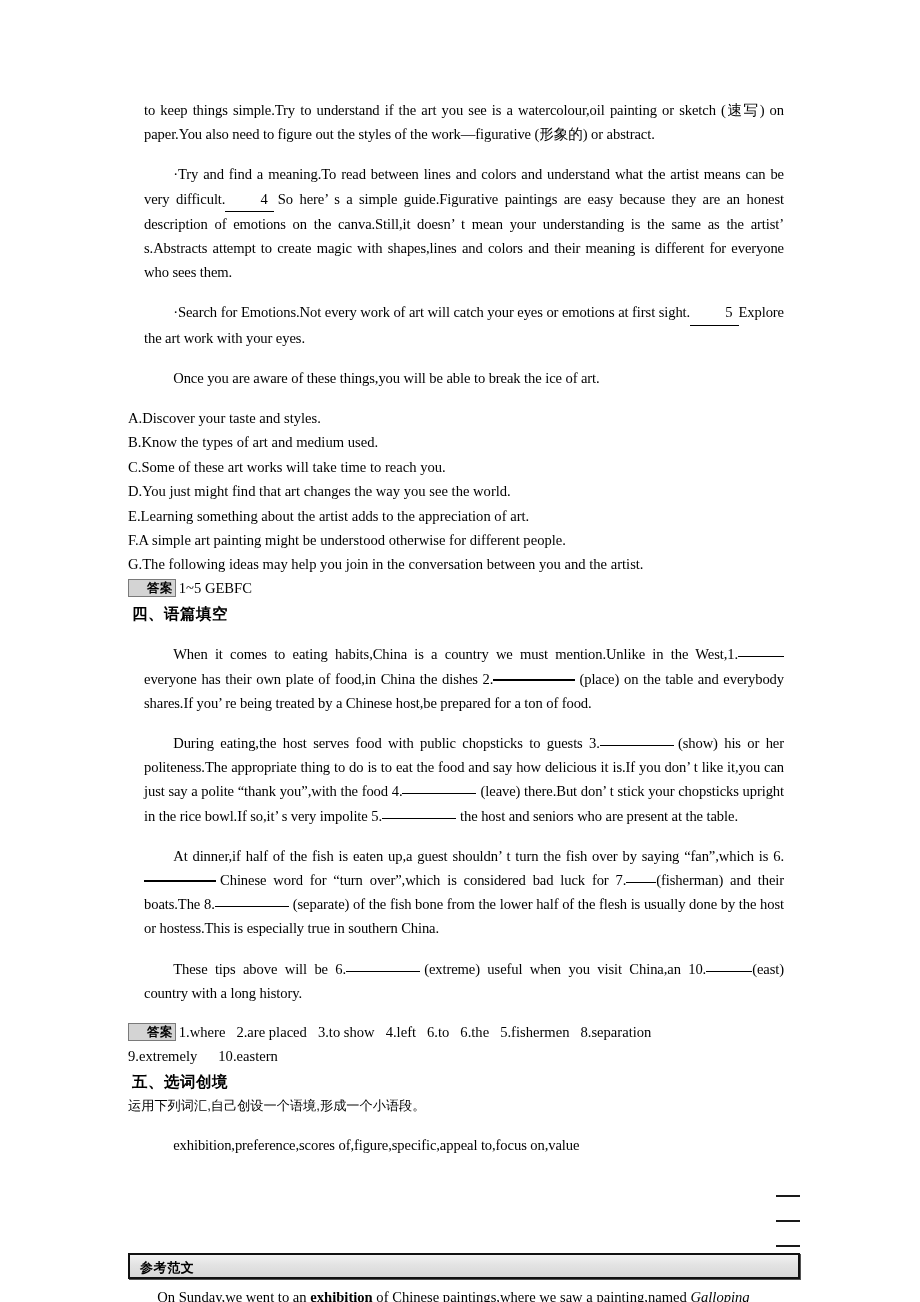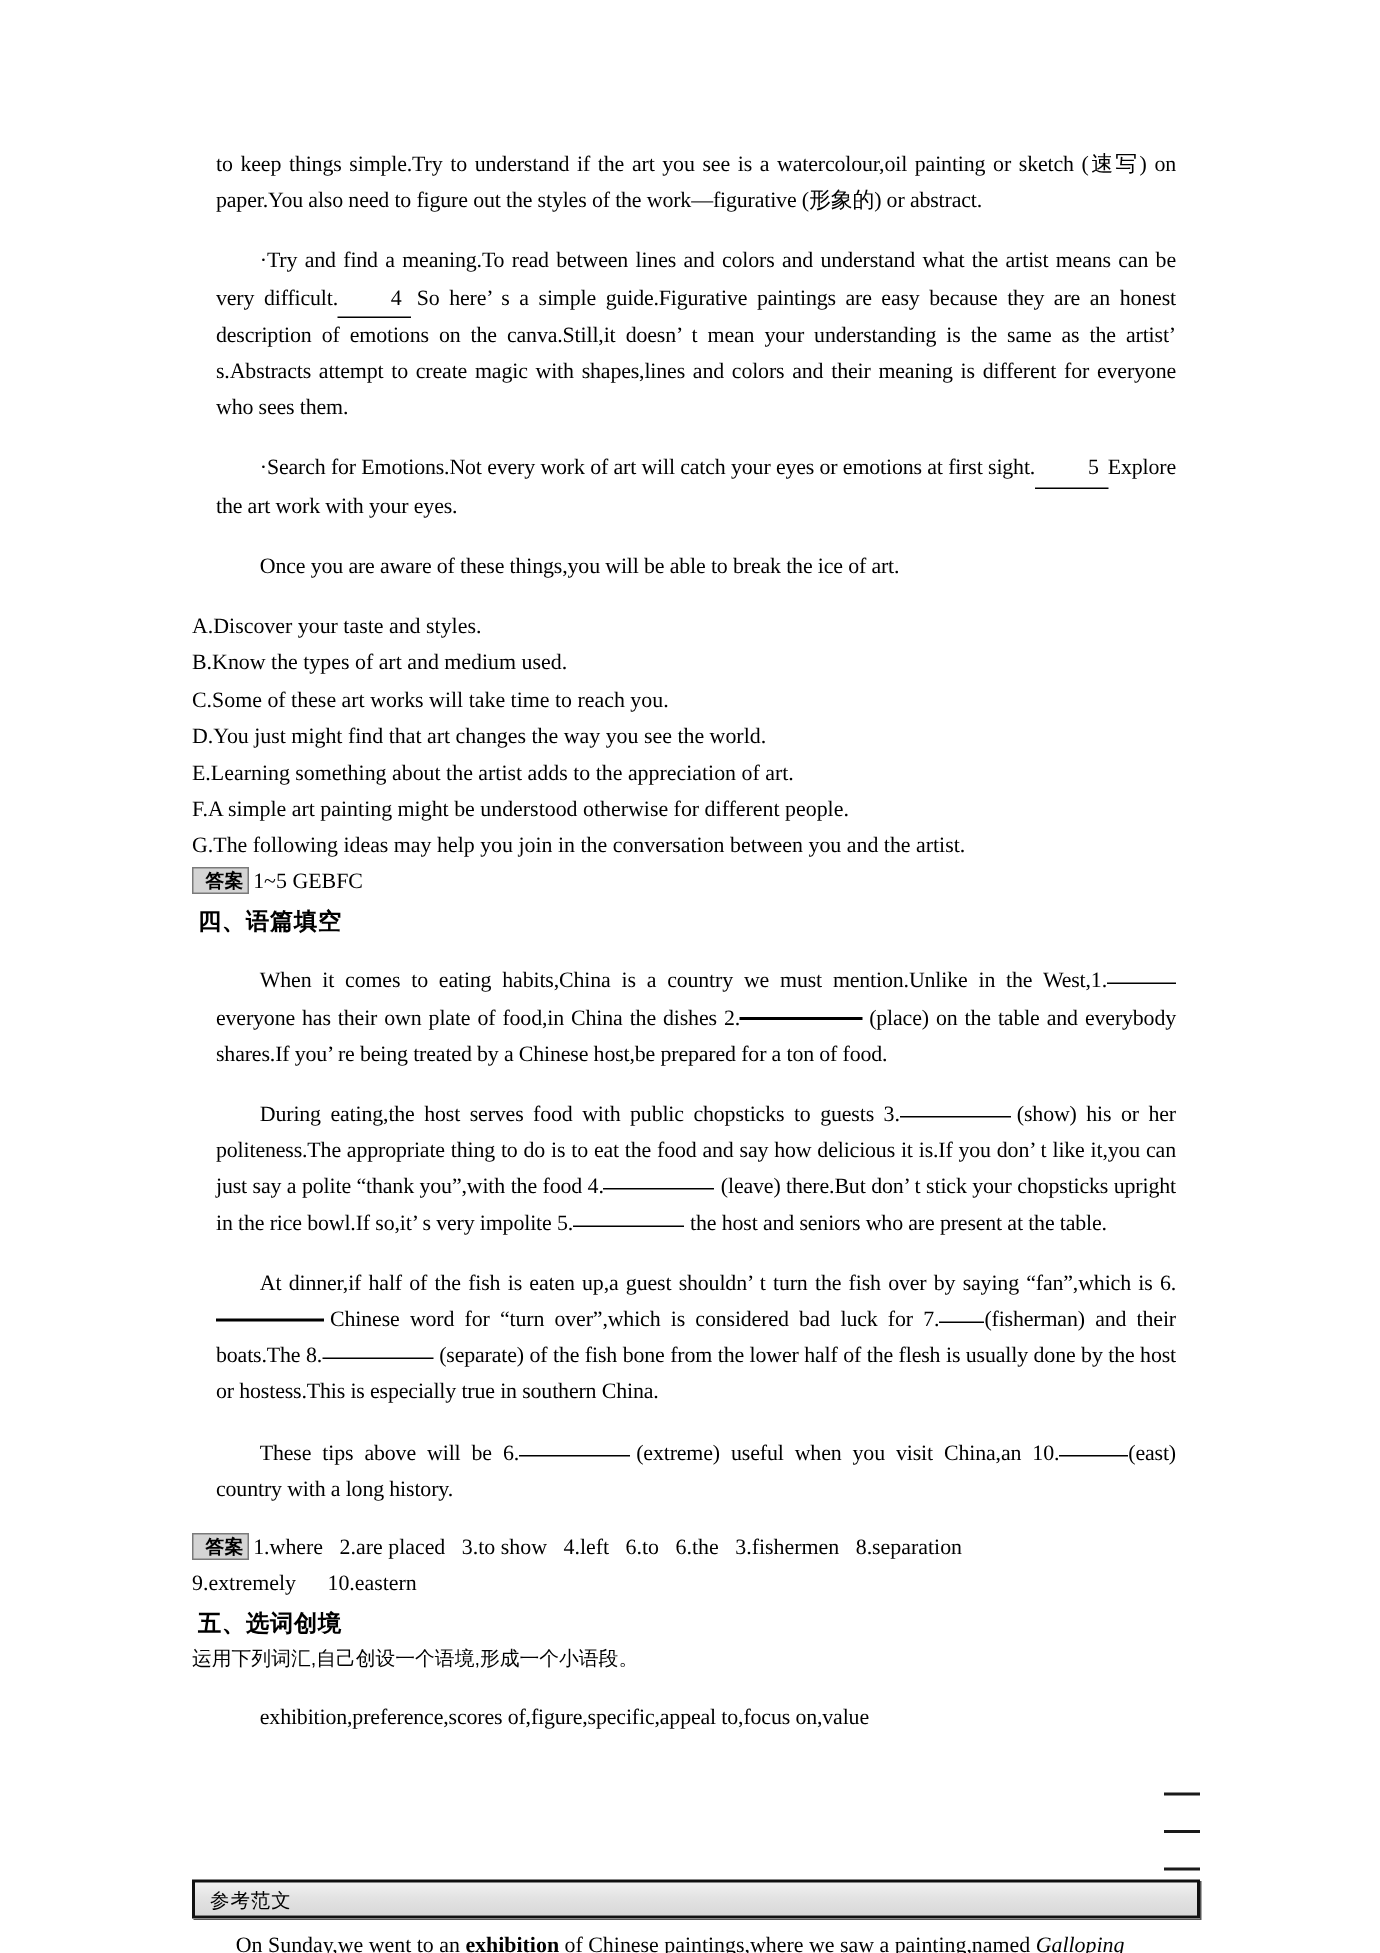--- a/index.html
+++ b/index.html
@@ -55,21 +55,21 @@
     margin: 0;
   }
   .tag {
     display: inline-block;
     font-family: "DejaVu Sans", "Liberation Sans", sans-serif;
     font-size: 12.4px;
     font-weight: bold;
     line-height: 15px;
     background: #d4d4d4;
     border: 1px solid #7a7a7a;
-    padding: 0px 2px 1px 8px;
+    padding: 0px 2px 1px 18px;
     vertical-align: 1px;
     letter-spacing: 0.5px;
   }
   .tag + span { margin-left: 3px; }
   
   .bl {
     display: inline-block;
     border-bottom: 1px solid #000;
     vertical-align: 2px;
     height: 12px;
@@ -112,21 +112,21 @@
     margin-top: 6px;
     border: 2px solid #111111;
     background: linear-gradient(180deg,#f2f2f2 0%, #e3e3e3 45%, #d8d8d8 100%);
     height: 26px;
     box-sizing: border-box;
     padding: 3px 0 0 10px;
     box-shadow: 1px 1px 0 #555;
   }
   .refbox .lbl {
     font-family: "DejaVu Sans", "Liberation Sans", sans-serif;
-    font-weight: normal;
+    font-weight: bold;
     font-size: 13px;
     letter-spacing: 0.6px;
   }
   .model {
     font-size: 14.6px;
     line-height: 24.2px;
     margin: 6px 0 0 0;
     text-indent: 2em;
   }
   .model .b { font-weight: bold; }
@@ -159,21 +159,21 @@
   <h3 class="cn-head">四、语篇填空</h3>
 
   <p class="para indent"><span>When it comes to eating habits,China is a country we must mention.Unlike in the West,1.</span><span class="bl bl-s"></span><span>everyone has their own plate of food,in China the dishes 2.</span><span class="bl-thick w1"></span><span class="sp"></span><span>(place) on the table and everybody shares.If you’ re being treated by a Chinese host,be prepared for a ton of food.</span></p>
 
   <p class="para indent"><span>During eating,the host serves food with public chopsticks to guests 3.</span><span class="bl bl-m"></span><span class="sp"></span><span>(show) his or her politeness.The appropriate thing to do is to eat the food and say how delicious it is.If you don’ t like it,you can just say a polite “thank you”,with the food 4.</span><span class="bl bl-m"></span><span class="sp"></span><span>(leave) there.But don’ t stick your chopsticks upright in the rice bowl.If so,it’ s very impolite 5.</span><span class="bl bl-m"></span><span class="sp"></span><span>the host and seniors who are present at the table.</span></p>
 
   <p class="para indent"><span>At dinner,if half of the fish is eaten up,a guest shouldn’ t turn the fish over by saying “fan”,which is 6.</span><span class="bl-thick w2"></span><span class="sp"></span><span>Chinese word for “turn over”,which is considered bad luck for 7.</span><span class="bl bl-xs"></span><span>(fisherman) and their boats.The 8.</span><span class="bl bl-m"></span><span class="sp"></span><span>(separate) of the fish bone from the lower half of the flesh is usually done by the host or hostess.This is especially true in southern China.</span></p>
 
   <p class="para indent"><span>These tips above will be 6.</span><span class="bl bl-m"></span><span class="sp"></span><span>(extreme) useful when you visit China,an 10.</span><span class="bl bl-s"></span><span>(east) country with a long history.</span></p>
 
-  <p class="ans-line ansrow"><span class="tag">答案</span><span class="itm">1.where</span><span class="itm">2.are placed</span><span class="itm">3.to show</span><span class="itm">4.left</span><span class="itm">6.to</span><span class="itm">6.the</span><span class="itm">3.fishermen</span><span class="itm">8.separation</span></p>
+  <p class="ans-line ansrow"><span class="tag">答案</span><span class="itm">1.where</span><span class="itm">2.are placed</span><span class="itm">3.to show</span><span class="itm">4.left</span><span class="itm">6.to</span><span class="itm">6.the</span><span class="itm">5.fishermen</span><span class="itm">8.separation</span></p>
   <p class="ans-line ansrow"><span class="itm">9.extremely</span><span style="margin-left:10px" class="itm">10.eastern</span></p>
 
   <h3 class="cn-head">五、选词创境</h3>
   <p class="cn-text">运用下列词汇,自己创设一个语境,形成一个小语段。</p>
   <p class="para indent">exhibition,preference,scores of,figure,specific,appeal to,focus on,value</p>
 
   <div class="writelines">
     <div class="wl l1"></div>
     <div class="wl l2"></div>
     <div class="wl l3"></div>

